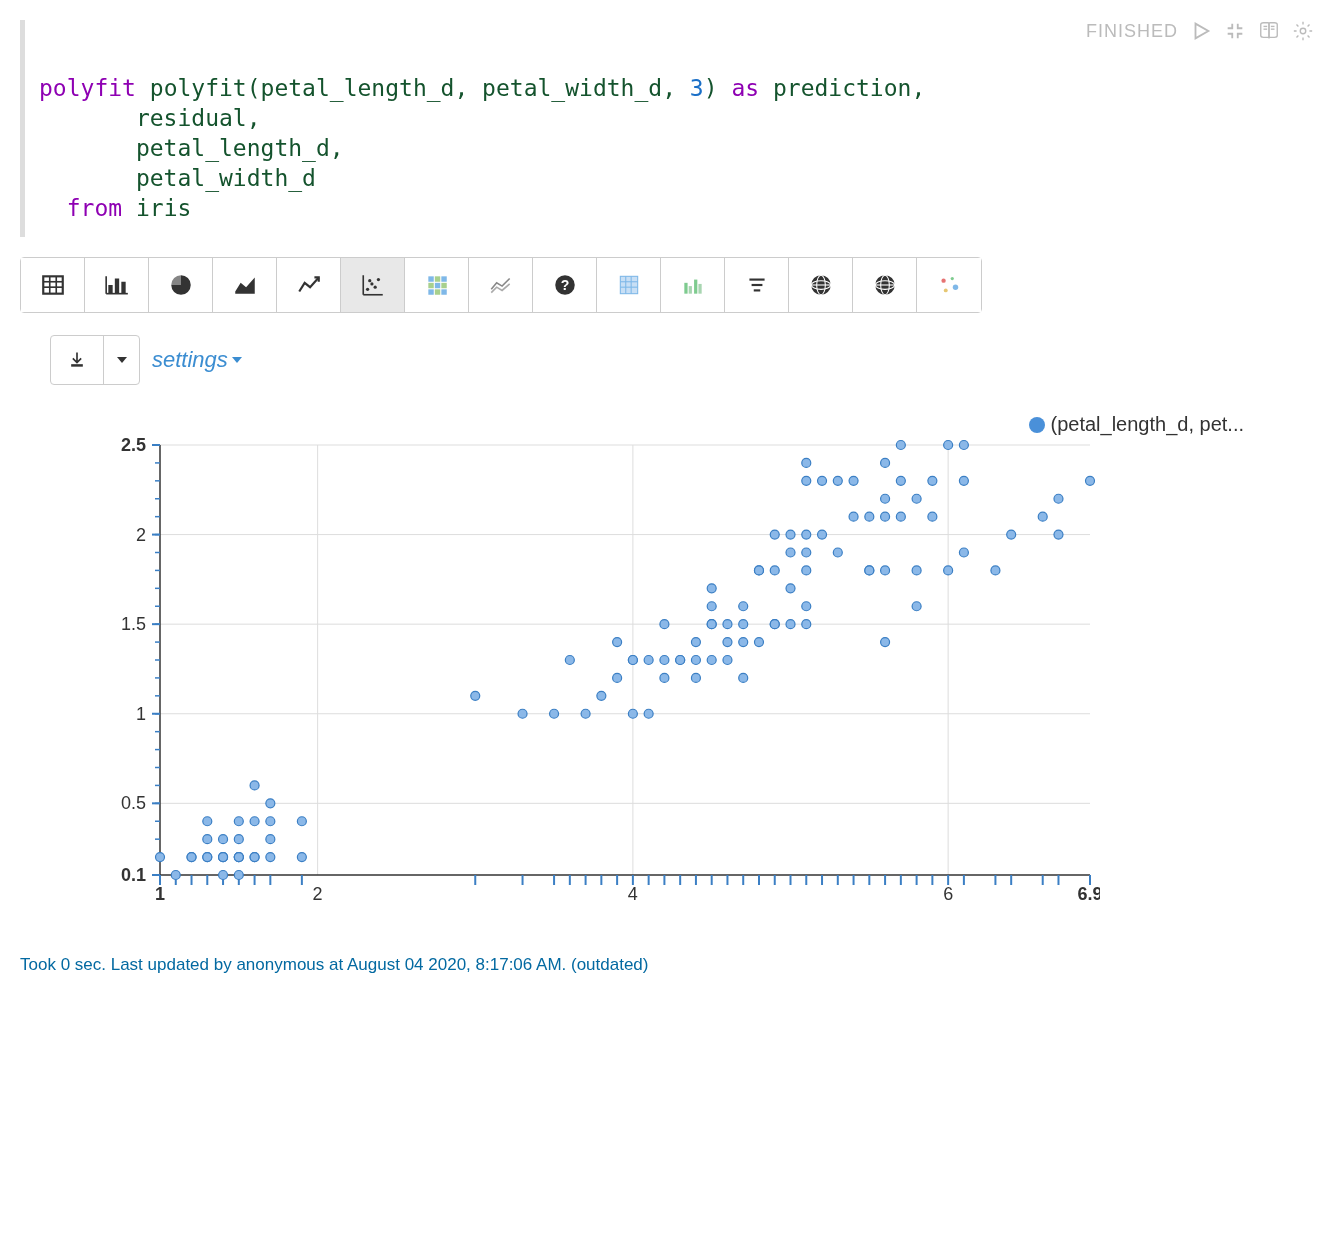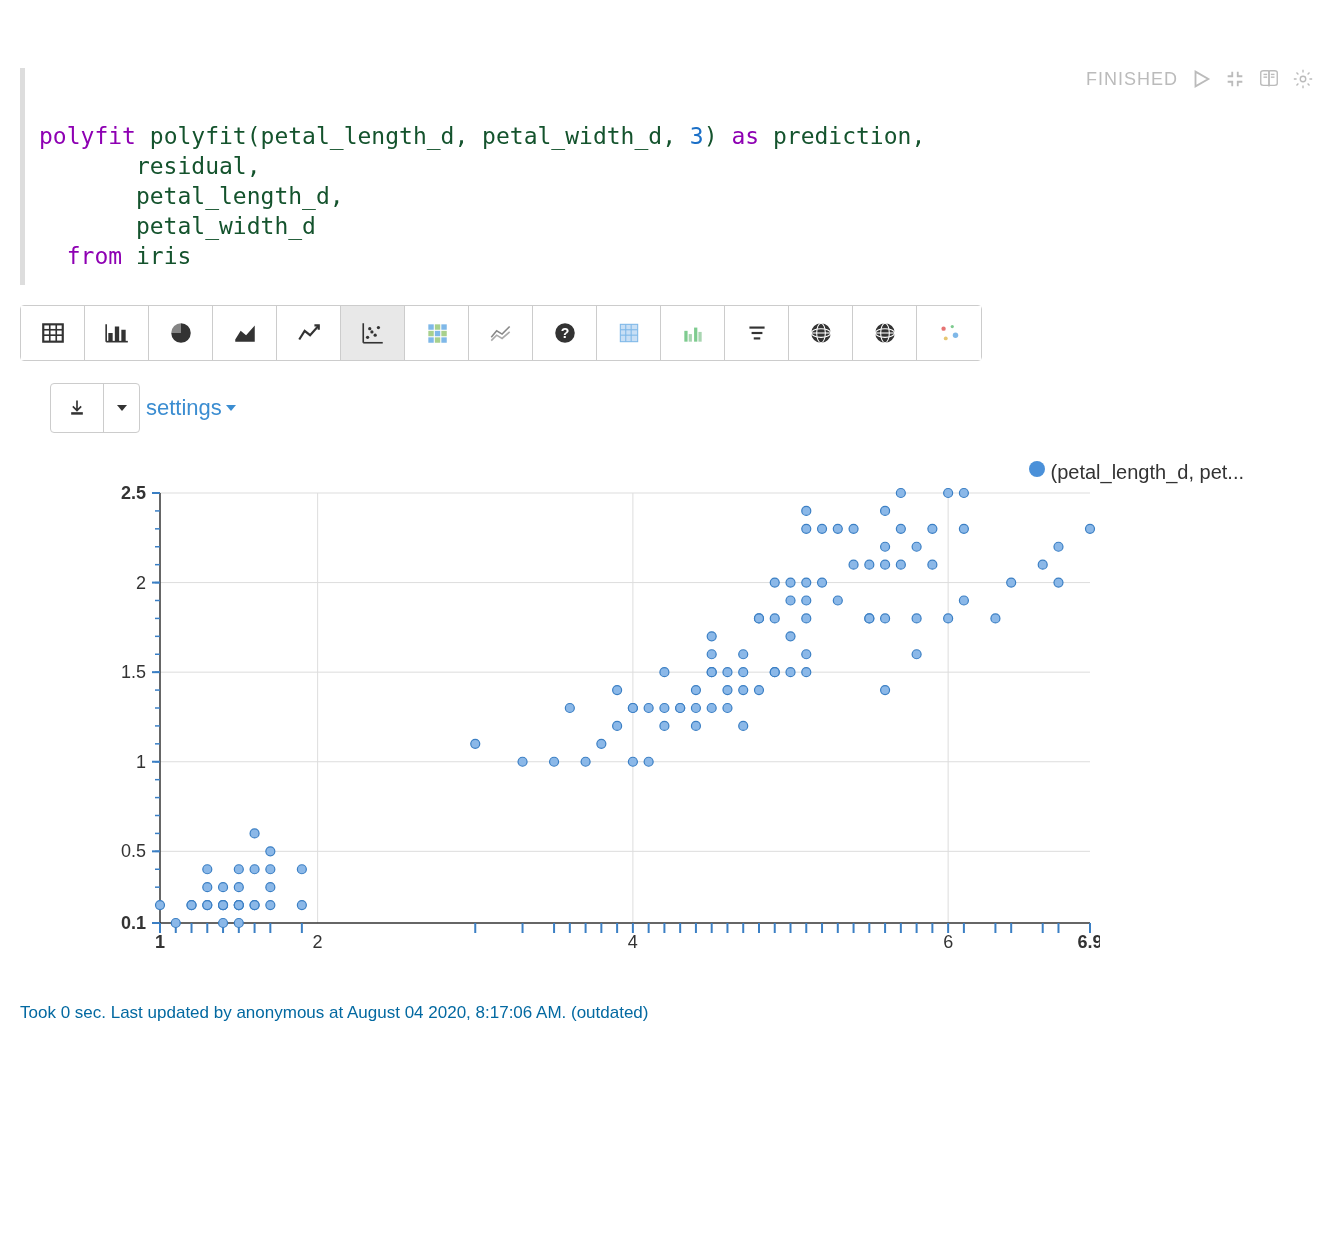--- a/index.html
+++ b/index.html
@@ -9,21 +9,20 @@
     font-family: -apple-system, BlinkMacSystemFont, "Segoe UI", Helvetica, Arial, sans-serif;
     background: #fff;
     color: #333;
     width: 1334px;
   }
   .cell {
     border-left: 5px solid #ddd;
     padding: 4px 0 4px 14px;
     margin-bottom: 20px;
     position: relative;
-    margin-top: 48px;
   }
   .cell-controls {
     position: absolute;
     top: 0;
     right: 0;
     display: flex;
     align-items: center;
     gap: 12px;
     color: #aaa;
   }
@@ -70,23 +69,24 @@
     cursor: pointer;
     background: #fff;
   }
   .viz-btn:last-child { border-right: none; }
   .viz-btn.active { background: #e8e8e8; }
   .viz-btn svg { width: 26px; height: 26px; }
 
   .settings-row {
     display: flex;
     align-items: center;
-    gap: 6px;
+    gap: 12px;
     margin-bottom: 30px;
     padding-left: 30px;
+    font-style: italic;
   }
   .dl-group {
     display: flex;
     border: 1px solid #ccc;
     border-radius: 4px;
   }
   .dl-btn {
     width: 52px;
     height: 48px;
     display: flex;
@@ -113,21 +113,21 @@
   .chart-area {
     position: relative;
     margin-left: 60px;
     margin-bottom: 30px;
   }
   .legend {
     position: absolute;
     top: -2px;
     right: 70px;
     display: flex;
-    align-items: flex-start;
+    align-items: center;
     gap: 6px;
     font-size: 20px;
     color: #333;
   }
   .legend-dot { width: 16px; height: 16px; border-radius: 50%; background: #4a90d9; }
   #chart-svg { display: block; }
   .grid-line { stroke: #ddd; stroke-width: 1; }
   .axis-line { stroke: #333; stroke-width: 1.5; }
   .tick { stroke: #3b7fc4; stroke-width: 2; }
   .minor-tick { stroke: #3b7fc4; stroke-width: 1.5; }

